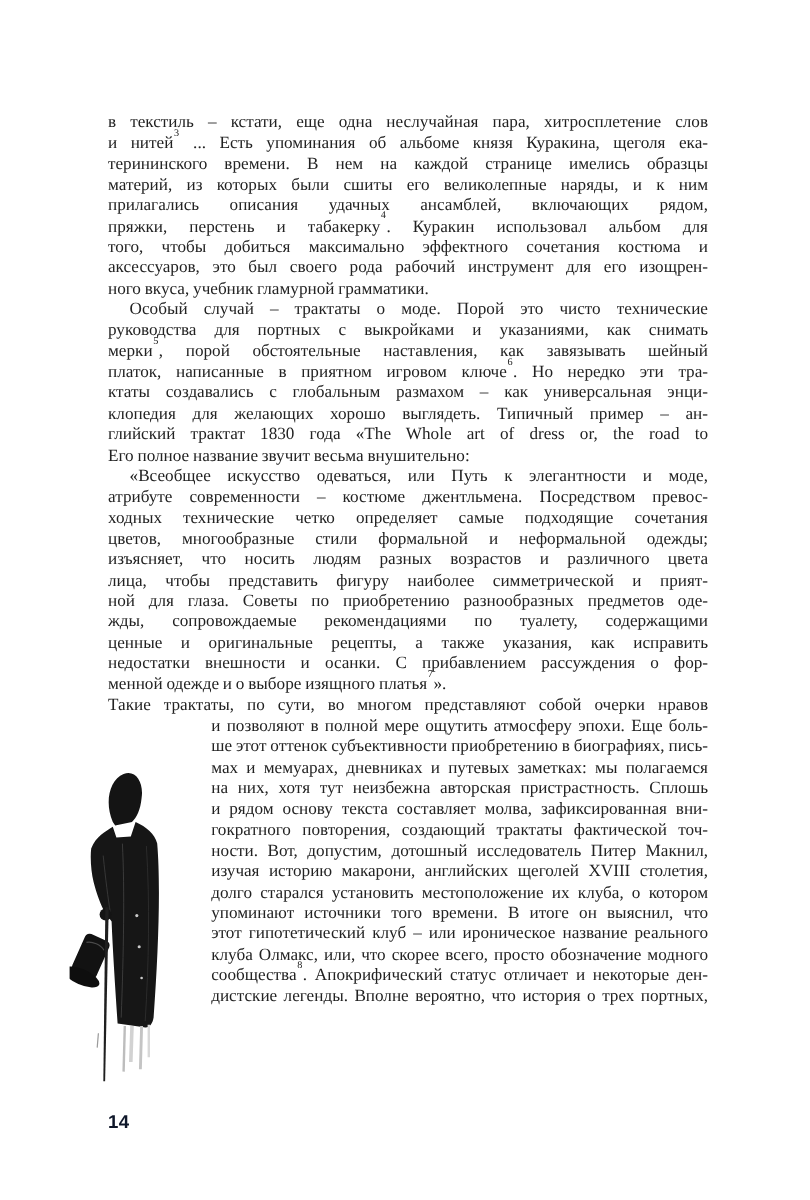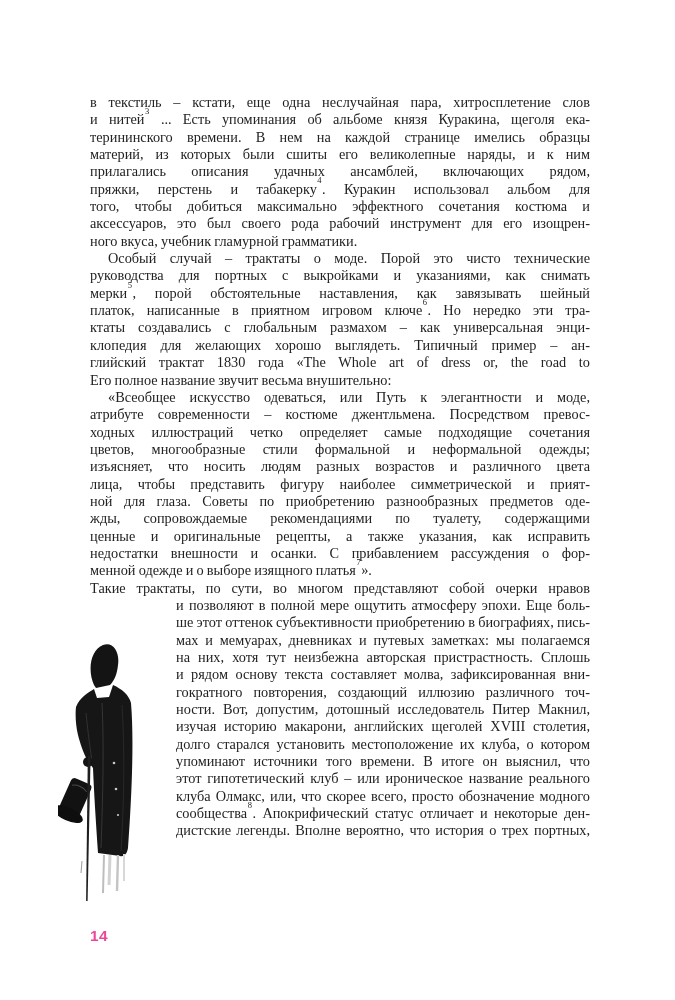--- a/index.html
+++ b/index.html
@@ -45,21 +45,21 @@
     height: 264px;
   }
   .page-number {
     position: absolute;
     left: 90px;
     top: 927px;
     font-family: "Liberation Sans", "DejaVu Sans", sans-serif;
     font-weight: bold;
     font-size: 15.5px;
     letter-spacing: 0.3px;
-    color: #ec4899;
+    color: #0f172a;
   }
 </style>
 </head>
 <body>
 
 <div class="page">
 
   <main class="text-block">
       <div class="para">
         <div class="line">в текстиль – кстати, еще одна неслучайная пара, хитросплетение слов</div>
@@ -78,38 +78,38 @@
         <div class="line">мерки<sup>5</sup>, порой обстоятельные наставления, как завязывать шейный</div>
         <div class="line">платок, написанные в приятном игровом ключе<sup>6</sup>. Но нередко эти тра-</div>
         <div class="line">ктаты создавались с глобальным размахом – как универсальная энци-</div>
         <div class="line">клопедия для желающих хорошо выглядеть. Типичный пример – ан-</div>
         <div class="line">глийский трактат 1830 года «The Whole art of dress or, the road to</div>
         <div class="line last">Его полное название звучит весьма внушительно:</div>
       </div>
       <div class="para">
         <div class="line indent">«Всеобщее искусство одеваться, или Путь к элегантности и моде,</div>
         <div class="line">атрибуте современности – костюме джентльмена. Посредством превос-</div>
-        <div class="line">ходных иллюстраций четко определяет самые подходящие сочетания</div>
+        <div class="line">ходных технические четко определяет самые подходящие сочетания</div>
         <div class="line">цветов, многообразные стили формальной и неформальной одежды;</div>
         <div class="line">изъясняет, что носить людям разных возрастов и различного цвета</div>
         <div class="line">лица, чтобы представить фигуру наиболее симметрической и прият-</div>
         <div class="line">ной для глаза. Советы по приобретению разнообразных предметов оде-</div>
         <div class="line">жды, сопровождаемые рекомендациями по туалету, содержащими</div>
         <div class="line">ценные и оригинальные рецепты, а также указания, как исправить</div>
         <div class="line">недостатки внешности и осанки. С прибавлением рассуждения о фор-</div>
         <div class="line last">менной одежде и о выборе изящного платья<sup>7</sup>».</div>
       </div>
       <div class="para">
         <div class="line">Такие трактаты, по сути, во многом представляют собой очерки нравов</div>
         <div class="line wrap">и позволяют в полной мере ощутить атмосферу эпохи. Еще боль-</div>
         <div class="line wrap">ше этот оттенок субъективности приобретению в биографиях, пись-</div>
         <div class="line wrap">мах и мемуарах, дневниках и путевых заметках: мы полагаемся</div>
         <div class="line wrap">на них, хотя тут неизбежна авторская пристрастность. Сплошь</div>
         <div class="line wrap">и рядом основу текста составляет молва, зафиксированная вни-</div>
-        <div class="line wrap">гократного повторения, создающий иллюзию различного точ-</div>
+        <div class="line wrap">гократного повторения, создающий трактаты фактической точ-</div>
         <div class="line wrap">ности. Вот, допустим, дотошный исследователь Питер Макнил,</div>
         <div class="line wrap">изучая историю макарони, английских щеголей XVIII столетия,</div>
         <div class="line wrap">долго старался установить местоположение их клуба, о котором</div>
         <div class="line wrap">упоминают источники того времени. В итоге он выяснил, что</div>
         <div class="line wrap">этот гипотетический клуб – или ироническое название реального</div>
         <div class="line wrap">клуба Олмакс, или, что скорее всего, просто обозначение модного</div>
         <div class="line wrap">сообщества<sup>8</sup>. Апокрифический статус отличает и некоторые ден-</div>
         <div class="line wrap">дистские легенды. Вполне вероятно, что история о трех портных,</div>
       </div>
     </main>

